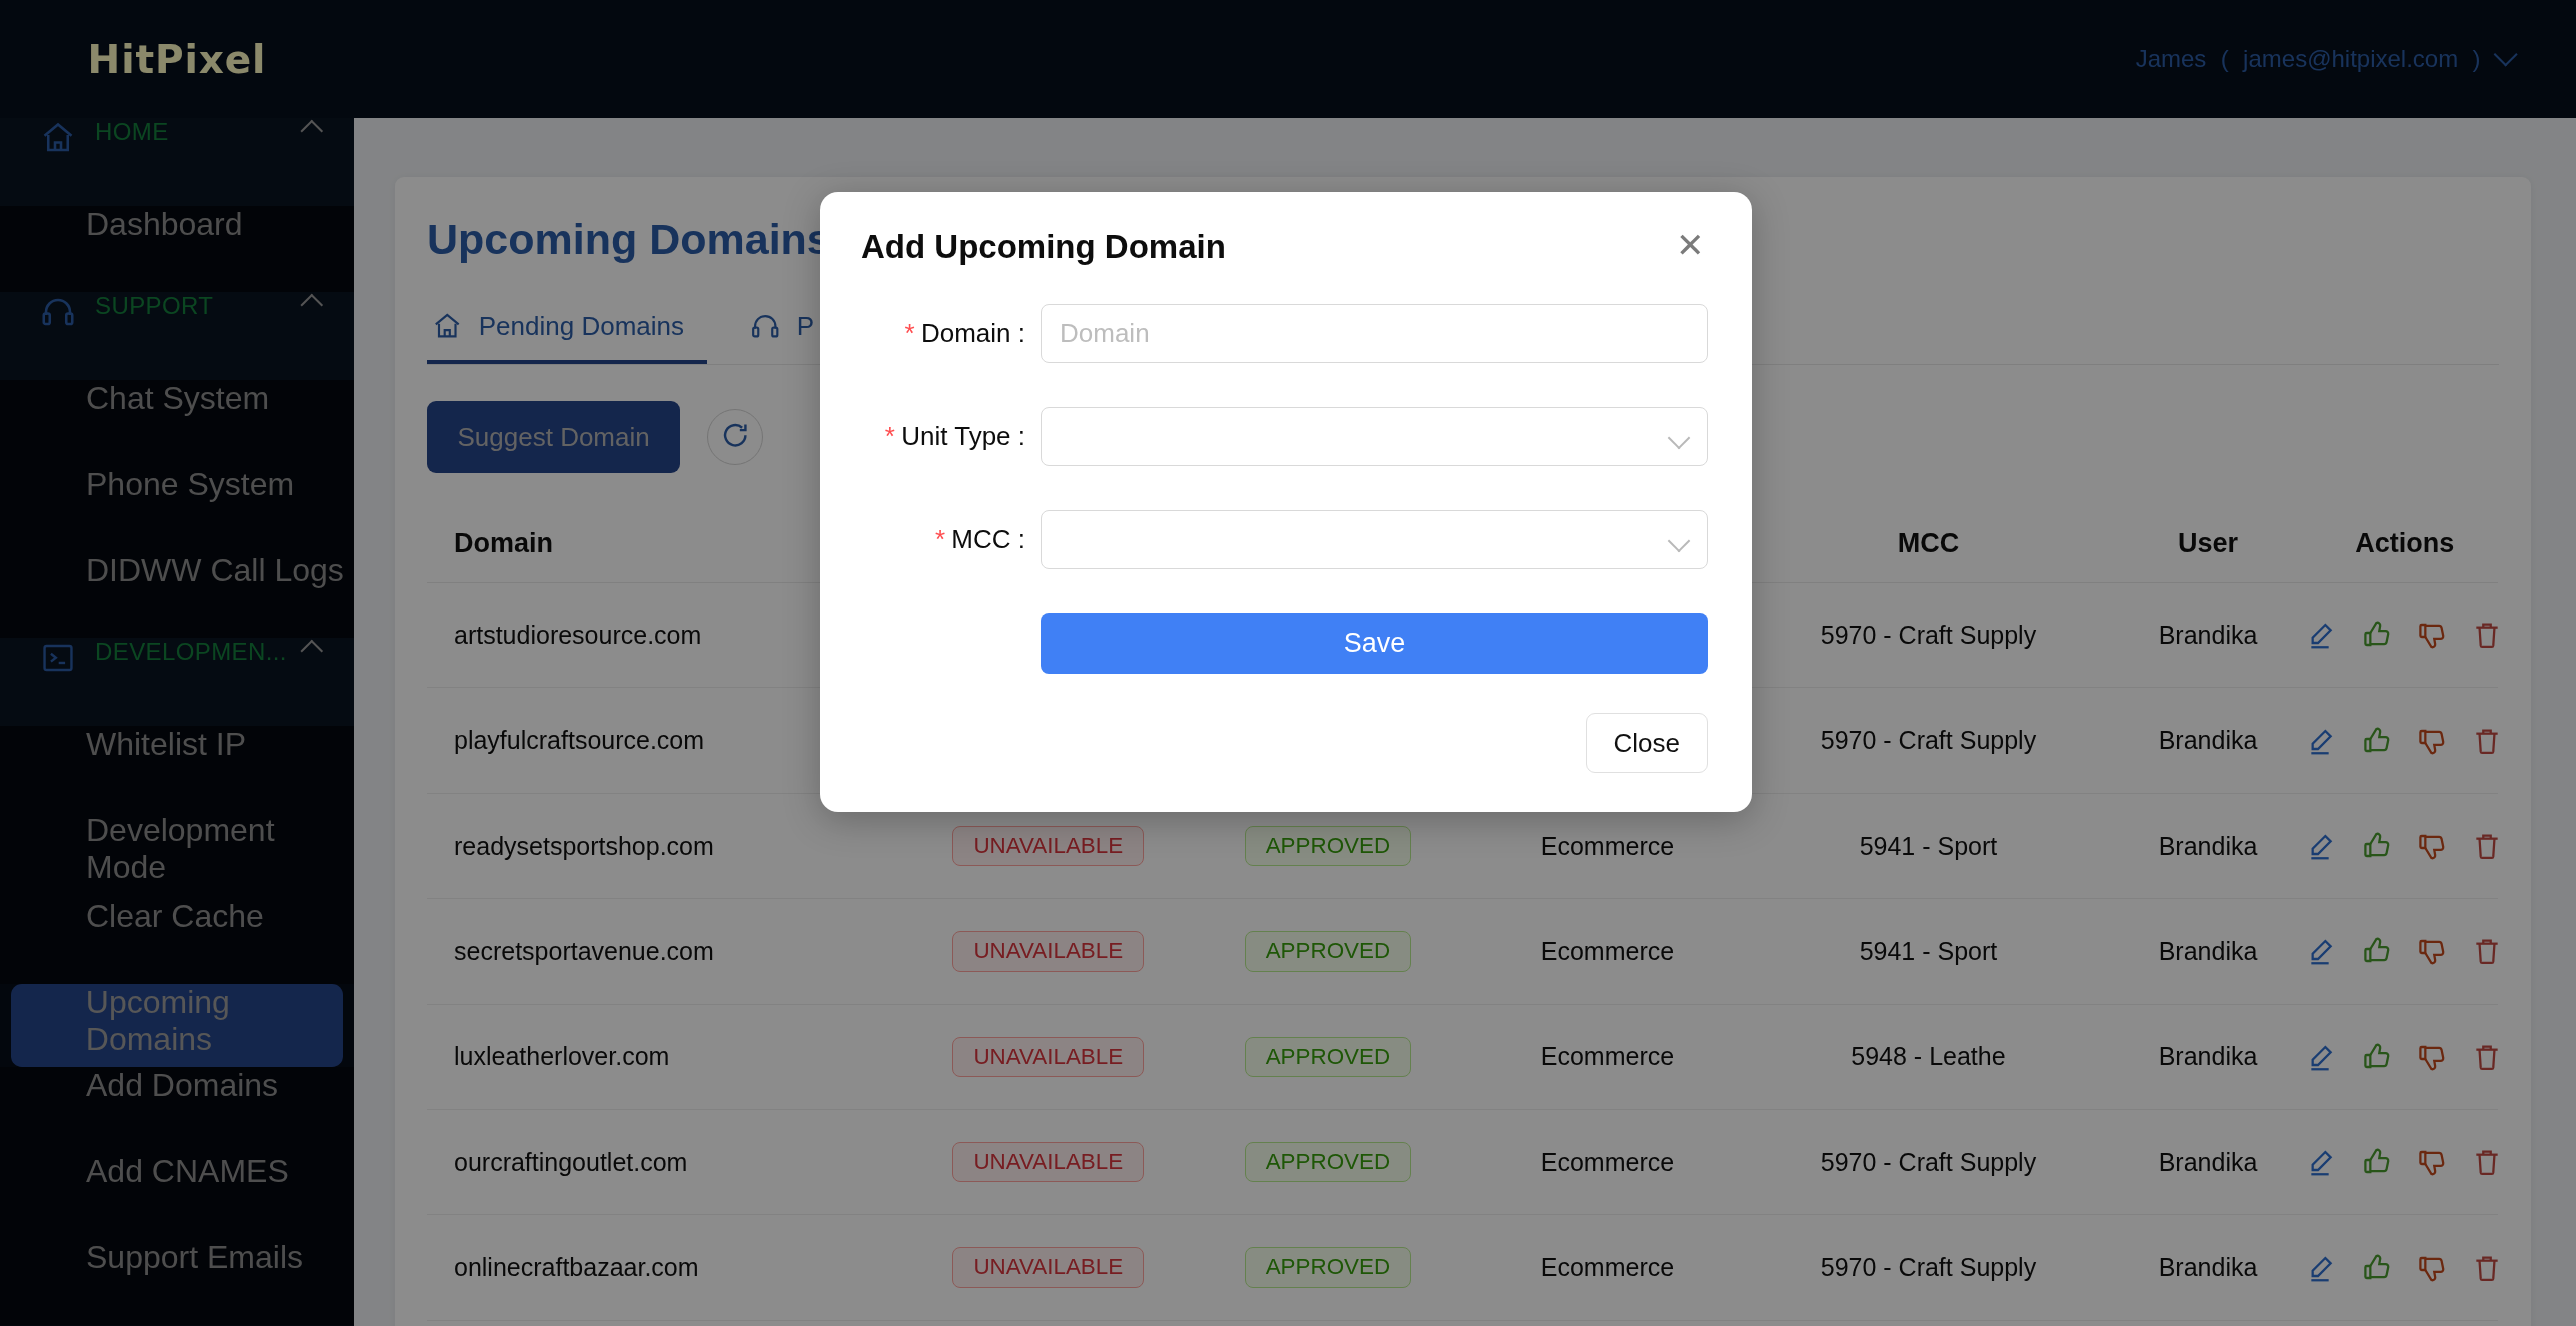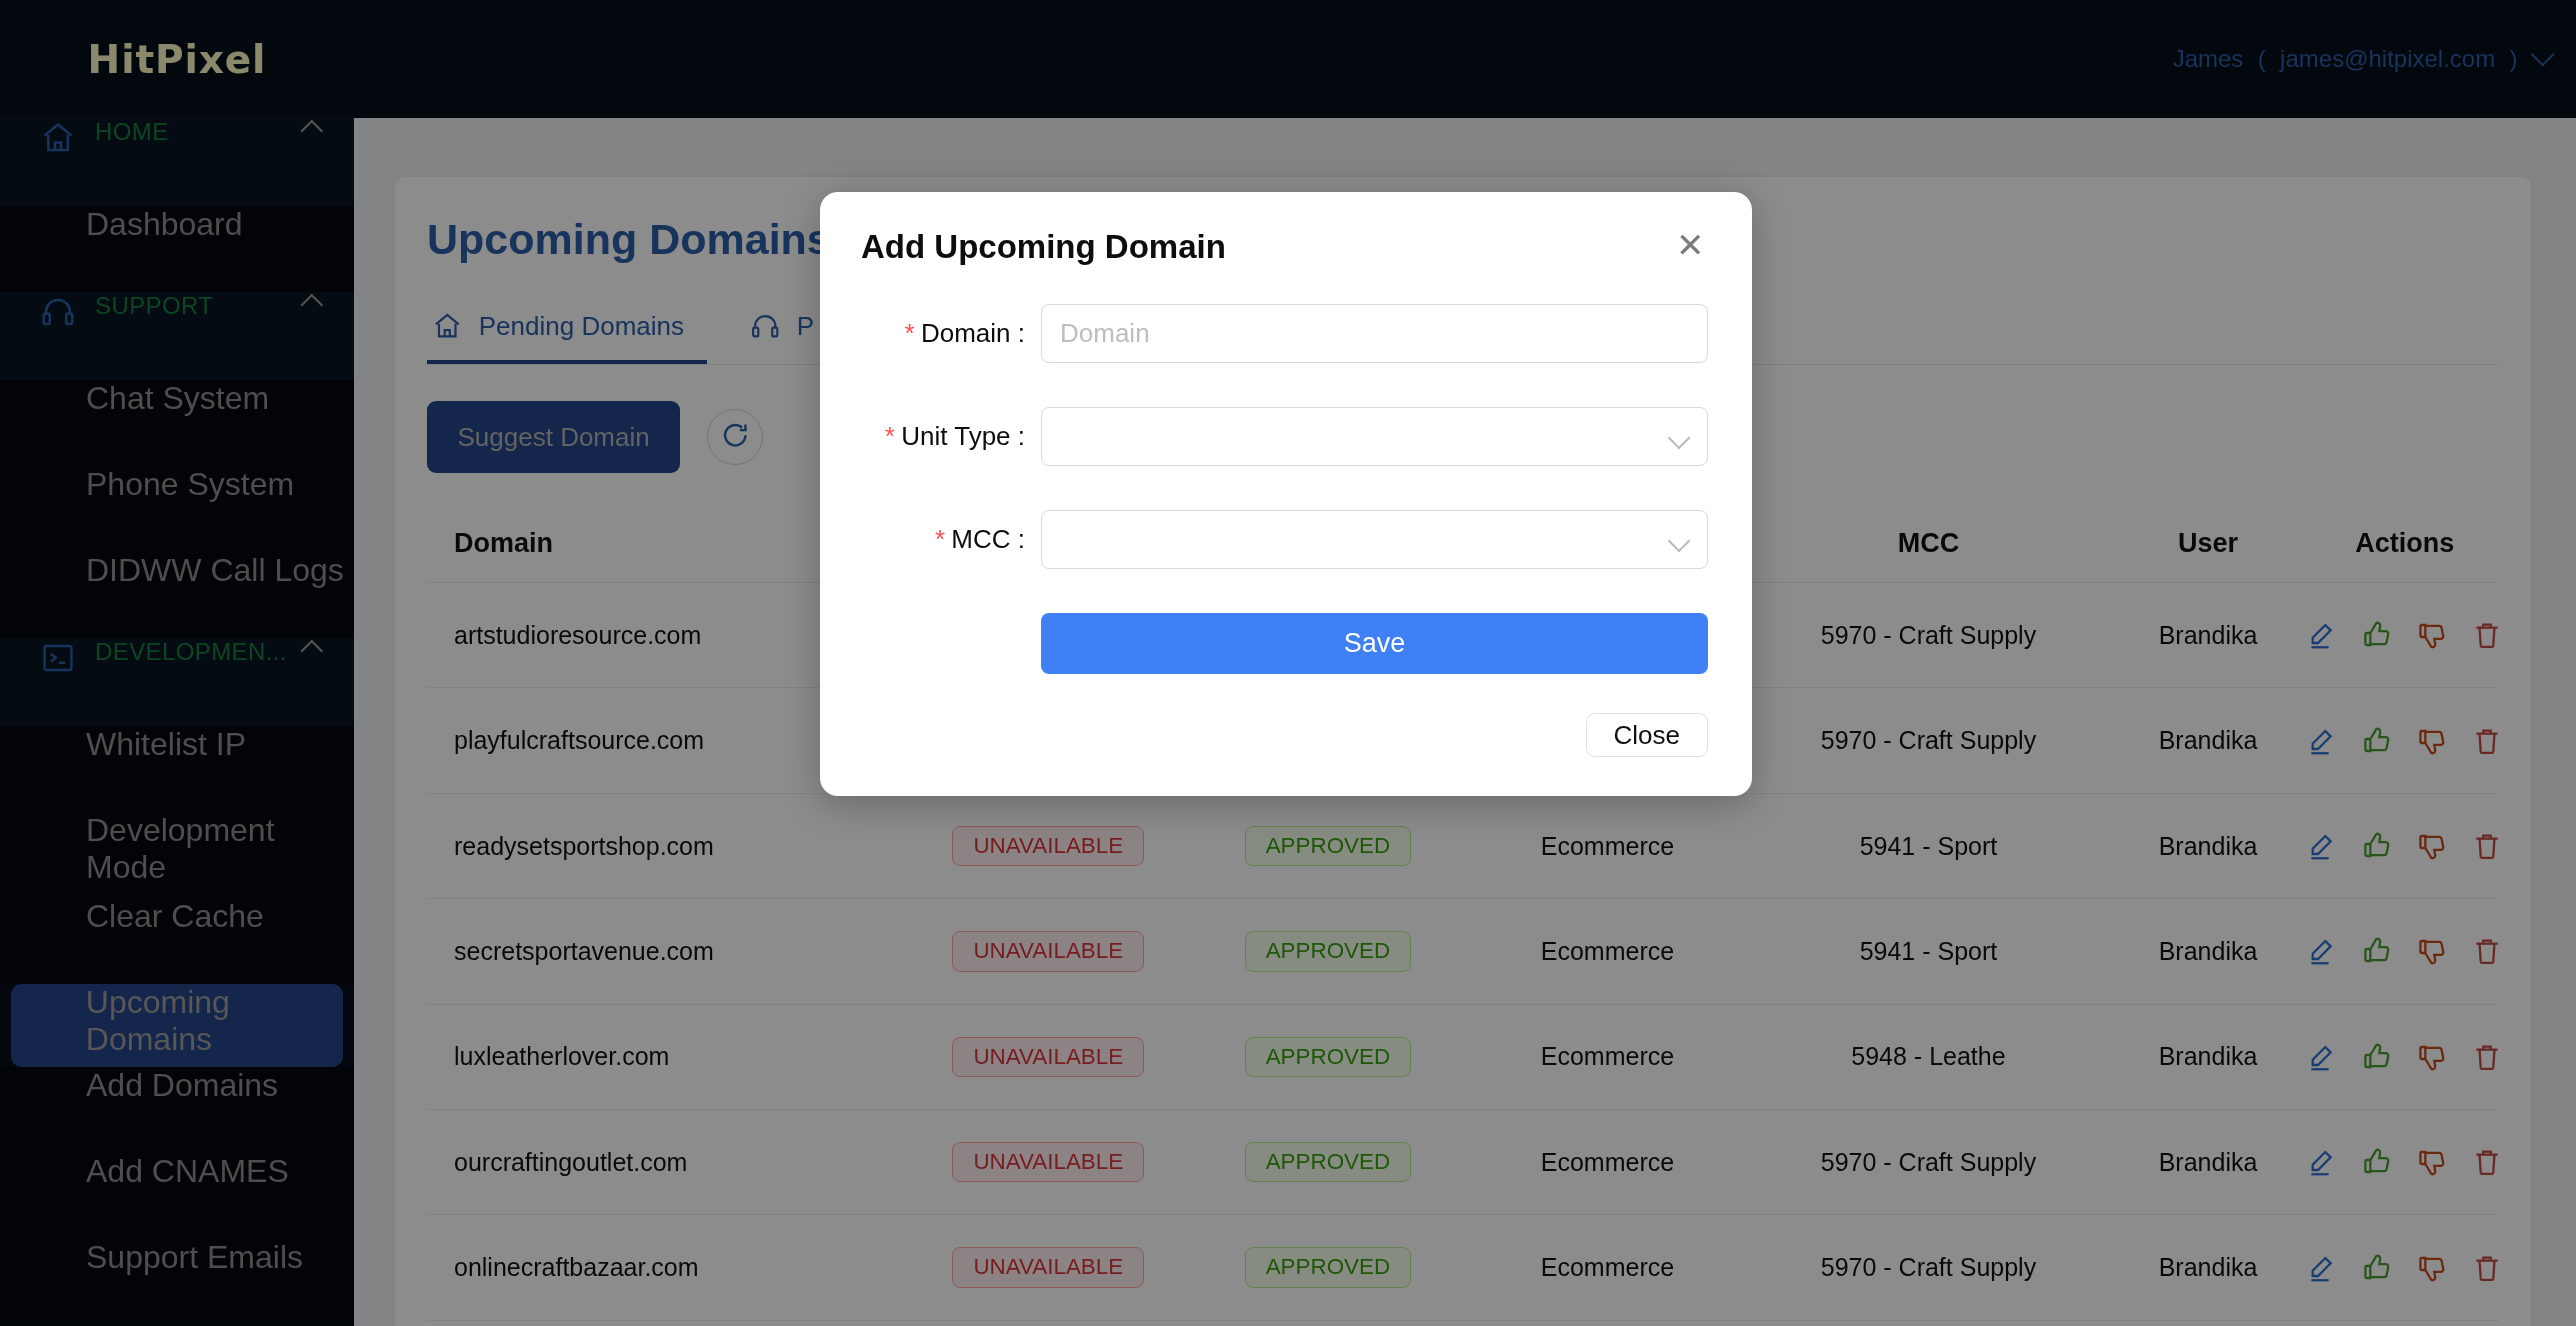--- a/index.html
+++ b/index.html
@@ -26,21 +26,21 @@
     text-align: center;
     font-size: 39px;
     font-weight: bold;
     letter-spacing: 0.9px;
     color: #fef9c3;
     font-family: "DejaVu Sans", sans-serif;
   }
   .topbar-spacer { flex: 1; }
   .user-area {
     display: flex; align-items: center; gap: 14.4px;
-    padding-right: 21px;
+    padding-right: 58px;
     color: #2d5ea8;
     font-size: 24px;
   }
   .user-area .paren { color: #2d5ea8; }
   .user-email { color: #2d5ea8; }
   .chev-down {
     width: 23px; height: 23px;
     position: relative; top: -3.6px;
   }
   .chev-down::before {
@@ -286,21 +286,21 @@
     background: #4080f5;
     color: #ffffff;
     border: none;
     border-radius: 8px;
     font-size: 27px;
     font-family: "Liberation Sans", sans-serif;
     cursor: pointer;
   }
   .modal-foot { display: flex; justify-content: flex-end; }
   .btn-close {
-    height: 44px;
+    height: 60px;
     padding: 0 27px;
     background: #fff;
     border: 1.8px solid #e0e0e0;
     border-radius: 9px;
     font-size: 26px;
     color: #111;
     font-family: "Liberation Sans", sans-serif;
     cursor: pointer;
   }
 </style>

